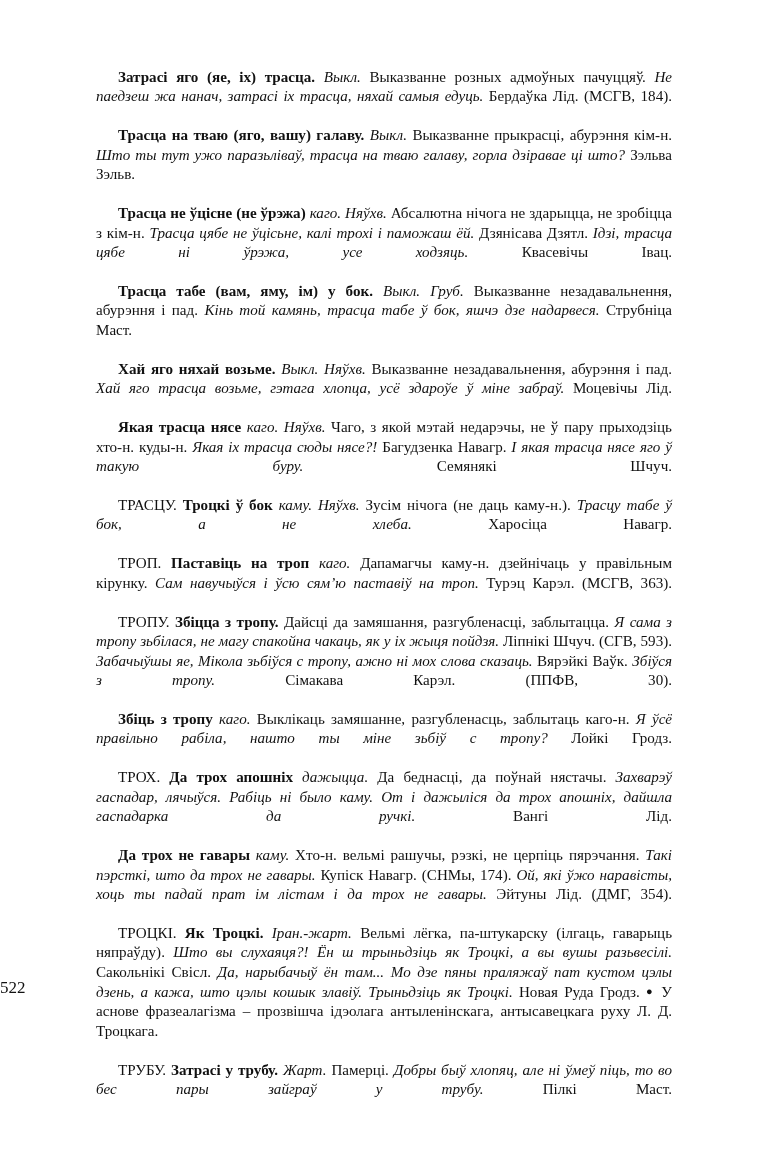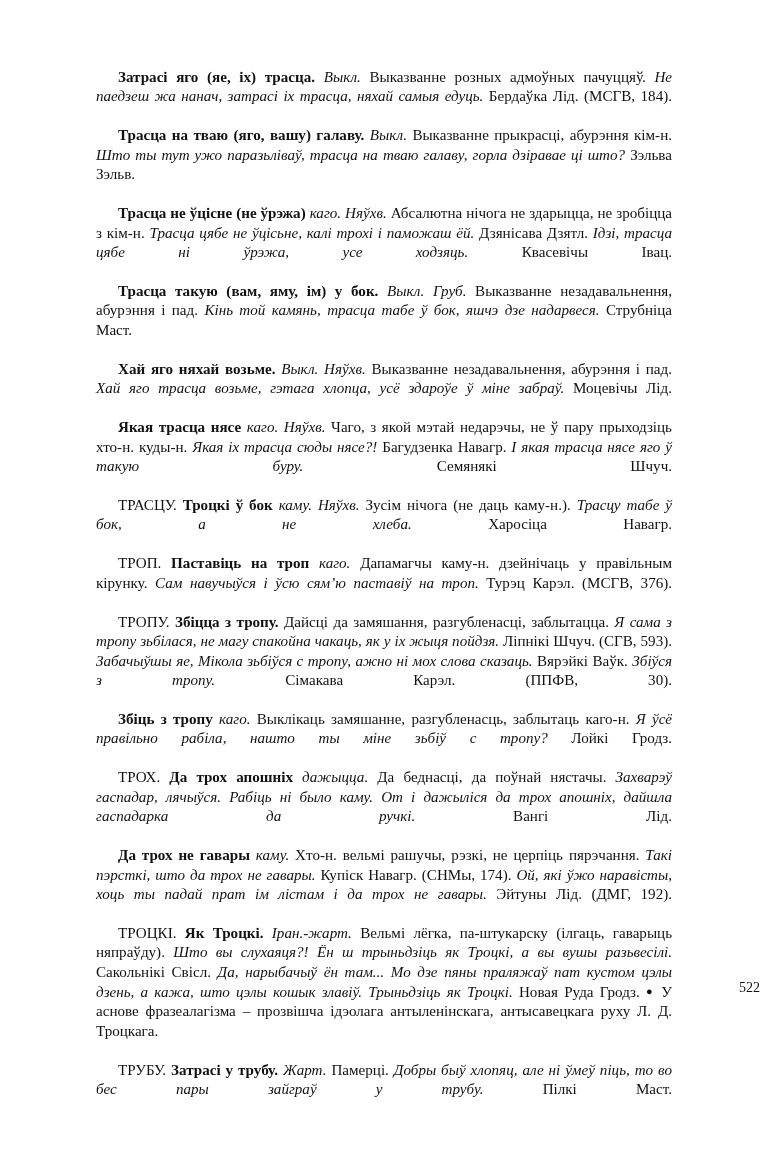--- a/index.html
+++ b/index.html
@@ -42,22 +42,22 @@
   }
   .bullet {
     font-size: 11px;
     vertical-align: 1.5px;
   }
   #page-number {
     position: absolute;
     left: 0;
     right: 0;
     top: 978px;
-    text-align: right;
-    font-size: 14px;
+    text-align: left;
+    font-size: 17px;
     line-height: 19px;
     font-family: "Liberation Serif", "DejaVu Serif", serif;
   }
   
   .entry:after {
     content: "";
     display: inline-block;
     width: 100%;
   }
 </style>
@@ -66,38 +66,38 @@
 
 <div id="page">
   <div class="column">
 
     <p class="entry"><b>Затрасі яго (яе, іх) трасца.</b> <i>Выкл.</i> <span>Выказванне розных адмоўных пачуццяў.</span> <i>Не паедзеш жа нанач, затрасі іх трасца, няхай самыя едуць.</i> <span>Бердаўка Лід. (МСГВ, 184).</span></p>
 
     <p class="entry"><b>Трасца на тваю (яго, вашу) галаву.</b> <i>Выкл.</i> <span>Выказванне прыкрасці, абурэння кім-н.</span> <i>Што ты тут ужо паразьлівaў, трасца на тваю галаву, горла дзіравае ці што?</i> <span>Зэльва Зэльв.</span></p>
 
     <p class="entry"><b>Трасца не ўціснe (не ўрэжа)</b> <i>каго.</i> <i>Няўхв.</i> <span>Абсалютна нічога не здарыцца, не зробіцца з кім-н.</span> <i>Трасца цябе не ўцісьне, калі трохі і паможаш ёй.</i> <span>Дзянісава Дзятл.</span> <i>Ідзі, трасца цябе ні ўрэжа, усе ходзяць.</i> <span>Квасевічы Івац.</span></p>
 
-    <p class="entry"><b>Трасца такую (вам, яму, ім) у бок.</b> <i>Выкл.</i> <i>Груб.</i> <span>Выказванне незадавальнення, абурэння і пад.</span> <i>Кінь той камянь, трасца табе ў бок, яшчэ дзе надарвеся.</i> <span>Струбніца Маст.</span></p>
+    <p class="entry"><b>Трасца табе (вам, яму, ім) у бок.</b> <i>Выкл.</i> <i>Груб.</i> <span>Выказванне незадавальнення, абурэння і пад.</span> <i>Кінь той камянь, трасца табе ў бок, яшчэ дзе надарвеся.</i> <span>Струбніца Маст.</span></p>
 
 
     <p class="entry"><b>Хай яго няхай возьме.</b> <i>Выкл.</i> <i>Няўхв.</i> <span>Выказванне незадавальнення, абурэння і пад.</span> <i>Хай яго трасца возьме, гэтага хлопца, усё здароўе ў міне забраў.</i> <span>Моцевічы Лід.</span></p>
 
     <p class="entry"><b>Якая трасца нясе</b> <i>каго.</i> <i>Няўхв.</i> <span>Чаго, з якой мэтай  недарэчы, не ў пару прыходзіць хто-н. куды-н.</span> <i>Якая іх трасца сюды нясе?!</i> <span>Багудзенка Навагр.</span> <i>І якая трасца нясе яго ў такую буру.</i> <span>Семянякі Шчуч.</span></p>
 
     <p class="entry"><span>ТРАСЦУ.</span> <b>Троцкі ў бок</b> <i>каму.</i> <i>Няўхв.</i> <span>Зусім нічога (не даць каму-н.).</span> <i>Трасцу табе ў бок, а не хлеба.</i> <span>Харосіца Навагр.</span></p>
 
-    <p class="entry"><span>ТРОП.</span> <b>Паставіць на троп</b> <i>каго.</i> <span>Дапамагчы каму-н. дзейнічаць у правільным кірунку.</span> <i>Сам навучыўся і ўсю сям’ю паставіў на троп.</i> <span>Турэц Карэл. (МСГВ, 376).</span></p>
+    <p class="entry"><span>ТРОП.</span> <b>Паставіць на троп</b> <i>каго.</i> <span>Дапамагчы каму-н. дзейнічаць у правільным кірунку.</span> <i>Сам навучыўся і ўсю сям’ю паставіў на троп.</i> <span>Турэц Карэл. (МСГВ, 363).</span></p>
 
     <p class="entry"><span>ТРОПУ.</span> <b>Збіцца з тропу.</b> <span>Дайсці да замяшання, разгубленасці, заблытацца.</span> <i>Я сама з тропу зьбілася, не магу спакойна чакаць, як у іх жыця пойдзя.</i> <span>Ліпнікі Шчуч. (СГВ, 593).</span> <i>Забачыўшы яе, Мікола зьбіўся с тропу, ажно ні мох слова сказаць.</i> <span>Вярэйкі Ваўк.</span> <i>Збіўся з тропу.</i> <span>Сімакава Карэл. (ППФВ, 30).</span></p>
 
     <p class="entry"><b>Збіць з тропу</b> <i>каго.</i> <span>Выклікаць замяшанне, разгубленасць, заблытаць каго-н.</span> <i>Я ўсё правільно рабіла, нашто ты міне зьбіў с тропу?</i> <span>Лойкі Гродз.</span></p>
 
     <p class="entry"><span>ТРОХ.</span> <b>Да трох апошніх</b> <i>дажыцца.</i> <span>Да беднасці, да поўнай нястачы.</span> <i>Захварэў гаспадар, лячыўся. Рабіць ні было каму. От і дажыліся да трох апошніх, дайшла гаспадарка да ручкі.</i> <span>Вангі Лід.</span></p>
 
-    <p class="entry"><b>Да трох не гавары</b> <i>каму.</i> <span>Хто-н. вельмі рашучы, рэзкі, не церпіць пярэчання.</span> <i>Такі пэрсткі, што да трох не гавары.</i> <span>Купіск Навагр. (СНМы, 174).</span> <i>Ой, які ўжо наравісты, хоць ты падай прат ім лістам і да трох не гавары.</i> <span>Эйтуны Лід. (ДМГ, 192).</span></p>
+    <p class="entry"><b>Да трох не гавары</b> <i>каму.</i> <span>Хто-н. вельмі рашучы, рэзкі, не церпіць пярэчання.</span> <i>Такі пэрсткі, што да трох не гавары.</i> <span>Купіск Навагр. (СНМы, 174).</span> <i>Ой, які ўжо наравісты, хоць ты падай прат ім лістам і да трох не гавары.</i> <span>Эйтуны Лід. (ДМГ, 354).</span></p>
 
     <p class="entry"><span>ТРОЦКІ.</span> <b>Як Троцкі.</b> <i>Іран.-жарт.</i> <span>Вельмі лёгка, па-штукарску (ілгаць, гаварыць няпраўду).</span> <i>Што вы слухаяця?! Ён ш трыньдзіць як Троцкі, а вы вушы разьвесілі.</i> <span>Сакольнікі Свісл.</span> <i>Да, нарыбачыў ён там... Мо дзе пяны праляжаў пат кустом цэлы дзень, а кажа, што цэлы кошык злавіў. Трыньдзіць як Троцкі.</i> <span>Новая Руда Гродз.</span> <span class="bullet">●</span> <span>У аснове фразеалагізма – прозвішча ідэолага антыленінскага, антысавецкага руху Л. Д. Троцкага.</span></p>
 
     <p class="entry"><span>ТРУБУ.</span> <b>Затрасі у трубу.</b> <i>Жарт.</i> <span>Памерці.</span> <i>Добры быў хлопяц, але ні ўмеў піць, то во бес пары зайграў у трубу.</i> <span>Пілкі Маст.</span></p>
 
   </div>
 
   <div id="page-number">522</div>
 </div>
 

